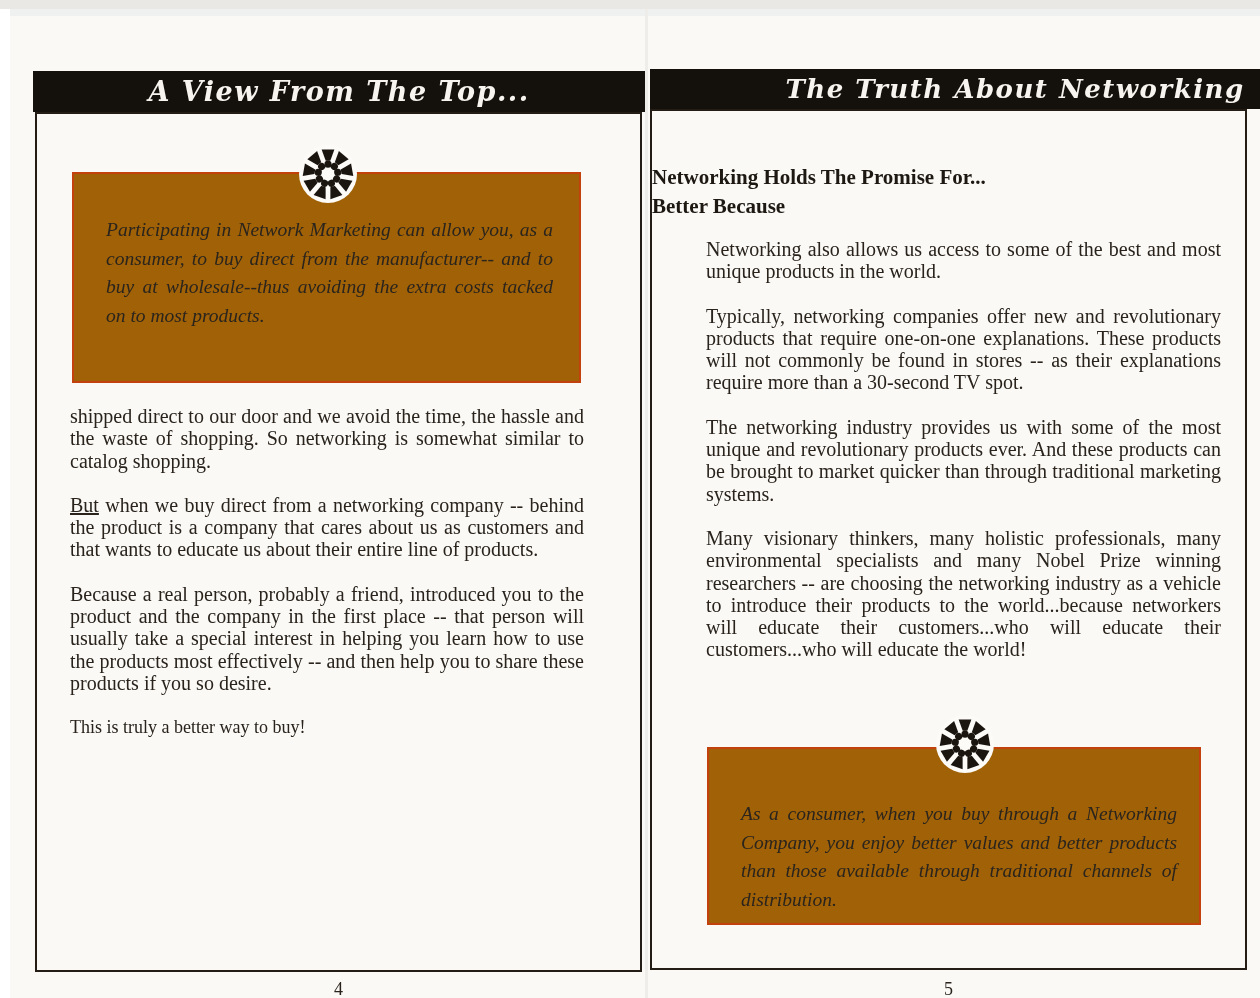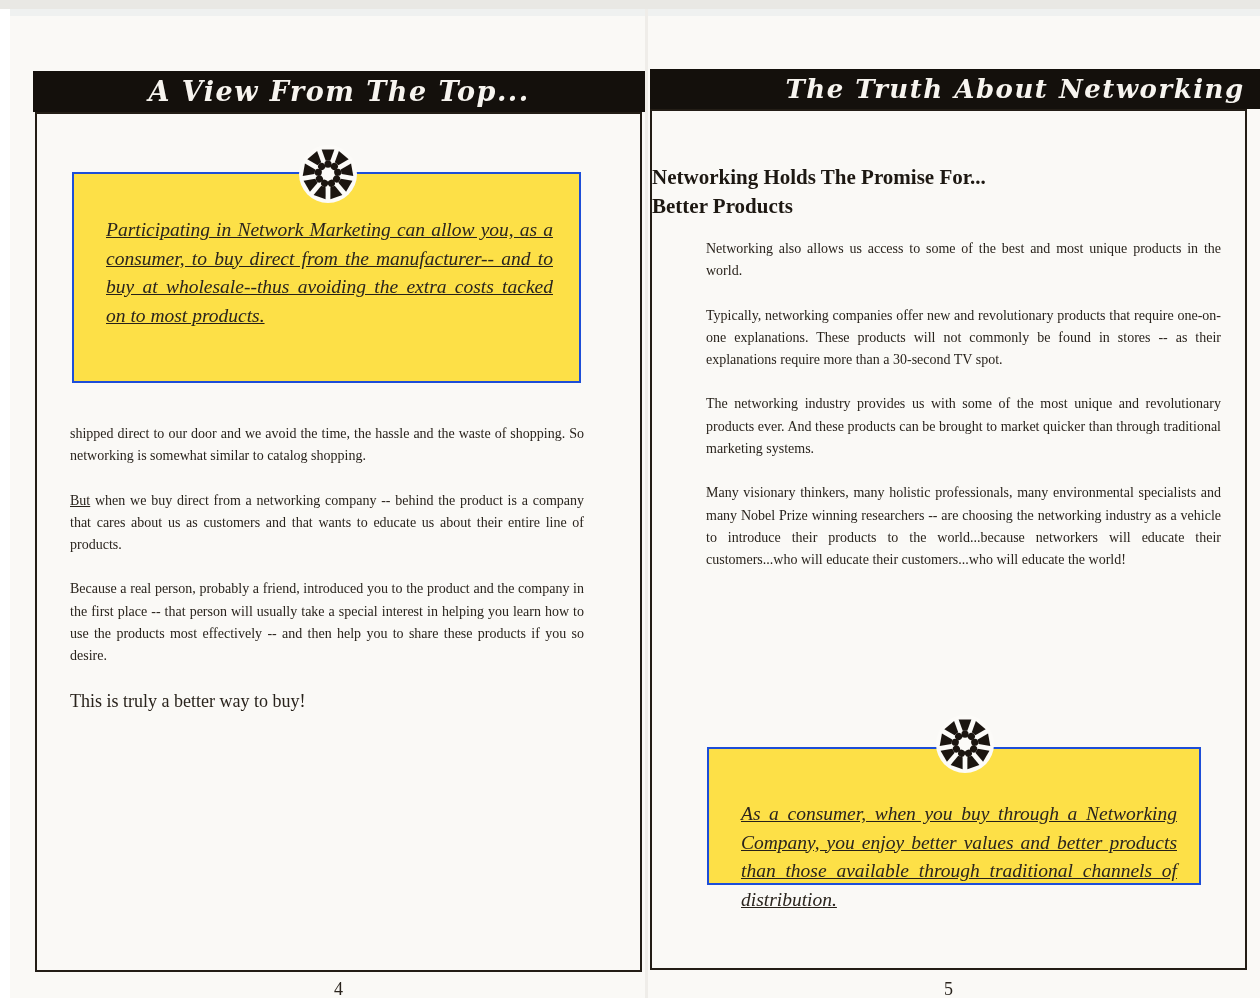--- a/index.html
+++ b/index.html
@@ -19,23 +19,23 @@
     font-family:"DejaVu Serif", serif; font-style:italic; font-weight:bold;
     letter-spacing:1.5px;
   }
   .banner-left  { left:33px;  top:62px; width:612px; height:41px; font-size:27px; }
   .banner-right { left:650px; top:60px; width:730px; height:40px; font-size:26px; }
 
   .frame { position:absolute; border:2px solid #231d16; box-sizing:border-box; background:transparent; }
   .frame-left  { left:35px;  top:103px; width:607px; height:860px; }
   .frame-right { left:650px; top:100px; width:597px; height:861px; }
 
-  .quote-box { position:absolute; border:2px solid #1d4ed8; box-sizing:border-box; background:#fde047;text-decoration:underline; }
+  .quote-box { position:absolute; border:2px solid #c2410c; box-sizing:border-box; background:#a16207; }
   .quote-left  { left:72px;  top:163px; width:509px; height:211px; }
-  .quote-right { left:707px; top:738px; width:494px; height:138px; }
+  .quote-right { left:707px; top:738px; width:494px; height:178px; }
   .quote-text {
     margin:0; font-style:italic; font-size:19.5px; line-height:28.5px;
     text-align:justify; color:#2a241d;
   }
   .quote-left  .quote-text { padding:42px 26px 0 32px; }
   .quote-right .quote-text { padding:51px 22px 0 32px; }
 
   .ornament {
     position:absolute; width:58px; height:58px; border-radius:50%;
     background:#fcfbf8; display:flex; align-items:center; justify-content:center;
@@ -43,24 +43,24 @@
   .ornament-left  { left:299px; top:136px; }
   .ornament-right { left:936px; top:706px; }
 
   .heading-right {
     position:absolute; left:652px; top:154px; width:593px;
     text-align:left; font-weight:bold; font-size:21px; line-height:29px;
     color:#1d1812;
   }
 
   .body-text { position:absolute; }
-  .body-left  { left:70px;  top:414px; width:514px; }
+  .body-left  { left:70px;  top:396px; width:514px; }
   .body-right { left:706px; top:229px; width:515px; }
   .body-text p {
-    margin:0 0 22px 0; font-size:14px; line-height:22.3px;
+    margin:0 0 22px 0; font-size:20px; line-height:22.3px;
     text-align:justify; color:#29231c;
   }
   .body-text p.closing { font-weight:normal; text-align:left; font-size:18px; }
   .u { text-decoration:underline; }
 
   .pagenum {
     position:absolute; top:970px; text-align:center; font-size:18px; color:#29231c;
   }
   .pagenum-left  { left:35px;  width:607px; }
   .pagenum-right { left:650px; width:597px; }
@@ -137,21 +137,21 @@
   </div>
 
   <div>
     <div class="banner banner-right">
       <span>The Truth About Networking</span>
     </div>
     <div class="frame frame-right"></div>
 
     <div class="heading-right">
       <div>Networking Holds The Promise For...</div>
-      <div>Better Products</div>
+      <div>Better Because</div>
     </div>
 
     <div class="body-text body-right">
       <p>Networking also allows us access to some of the best and most unique products in the world.</p>
       <p>Typically, networking companies offer new and revolutionary products that require one-on-one explanations. These products will not commonly be found in stores -- as their explanations require more than a 30-second TV spot.</p>
       <p>The networking industry provides us with some of the most unique and revolutionary products ever. And these products can be brought to market quicker than through traditional marketing systems.</p>
       <p>Many visionary thinkers, many holistic professionals, many environmental specialists and many Nobel Prize winning researchers -- are choosing the networking industry as a vehicle to introduce their products to the world...because networkers will educate their customers...who will educate their customers...who will educate the world!</p>
     </div>
 
     <div class="quote-box quote-right">

